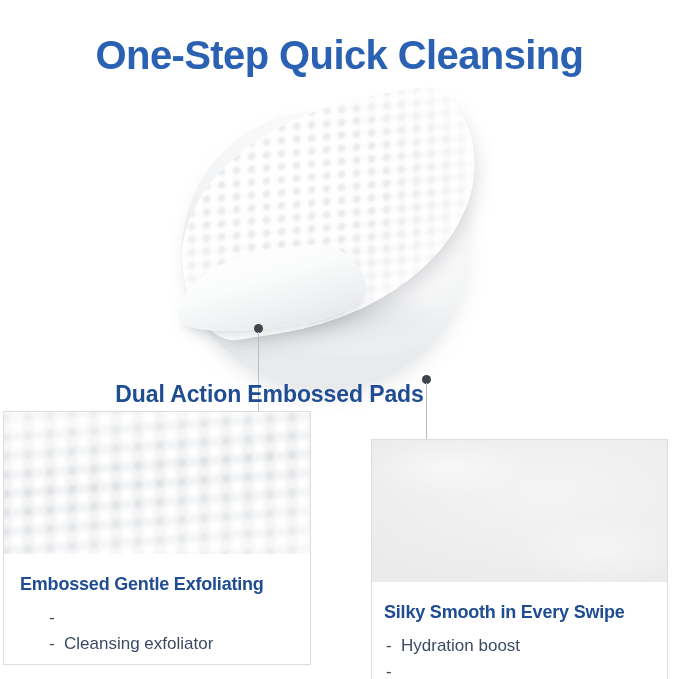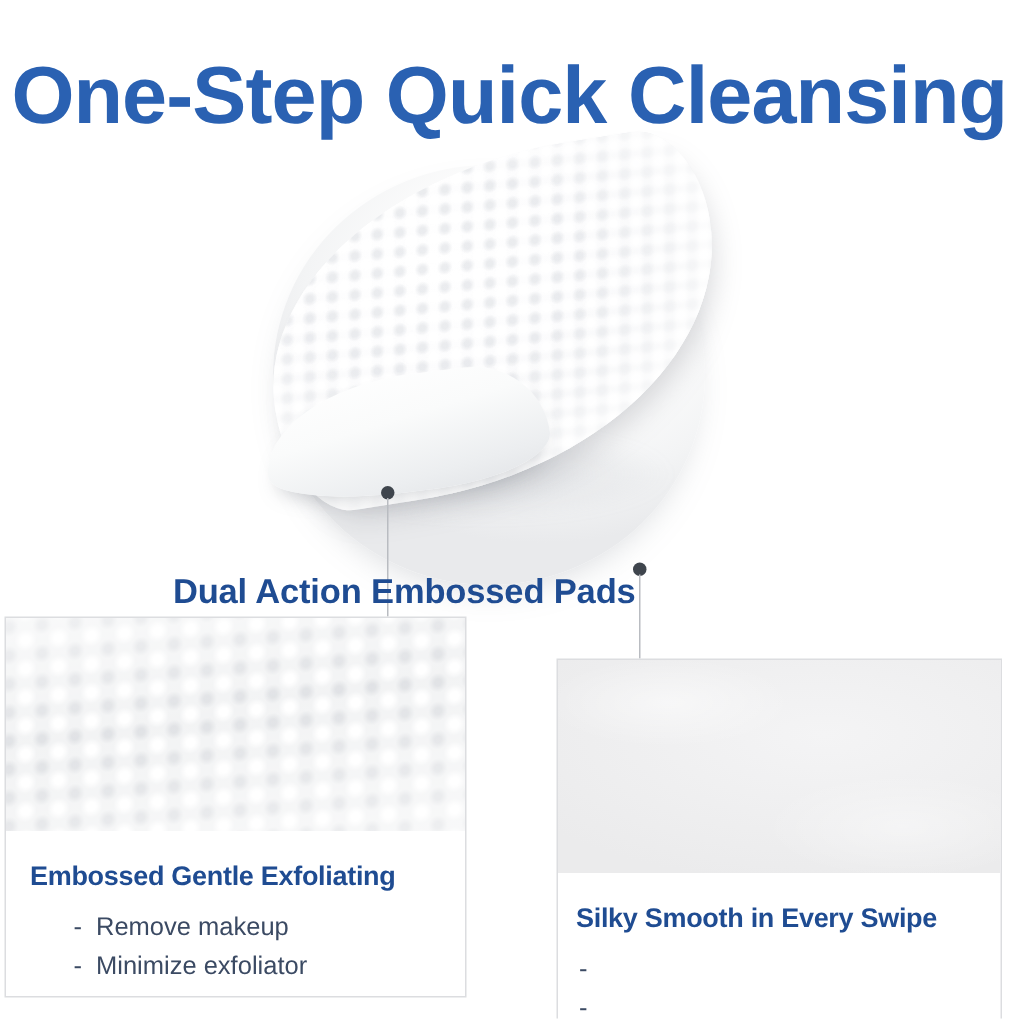--- a/index.html
+++ b/index.html
@@ -16,21 +16,21 @@
     -webkit-font-smoothing: antialiased;
   }
 
   
   .title {
     position: absolute;
     left: 0;
     top: 33px;
     width: 679px;
     text-align: center;
-    font-size: 54px;
+    font-size: 40px;
     font-weight: bold;
     color: #2a61b2;
     letter-spacing: -0.6px;
     white-space: nowrap;
   }
 
   
   .hero {
     position: absolute;
     left: 0;
@@ -272,36 +272,36 @@
 
 <div class="hero-caption">Dual Action Embossed Pads</div>
 
 <div class="panel panel-left">
   <div class="panel-swatch swatch-embossed"></div>
   <div class="panel-body">
     <div class="panel-heading">Embossed Gentle Exfoliating</div>
     <ul class="panel-list">
       <li>
         <span class="dash">-</span>
-        <span>Remove makeup</span>
       </li>
       <li>
         <span class="dash">-</span>
-        <span>Minimize exfoliator</span>
+        <span>Cleansing exfoliator</span>
       </li>
     </ul>
   </div>
 </div>
 
 <div class="panel panel-right">
   <div class="panel-swatch swatch-smooth"></div>
   <div class="panel-body">
     <div class="panel-heading">Silky Smooth in Every Swipe</div>
     <ul class="panel-list">
       <li>
         <span class="dash">-</span>
+        <span>Hydration boost</span>
       </li>
       <li>
         <span class="dash">-</span>
       </li>
     </ul>
   </div>
 </div>
 
 </body></html>

